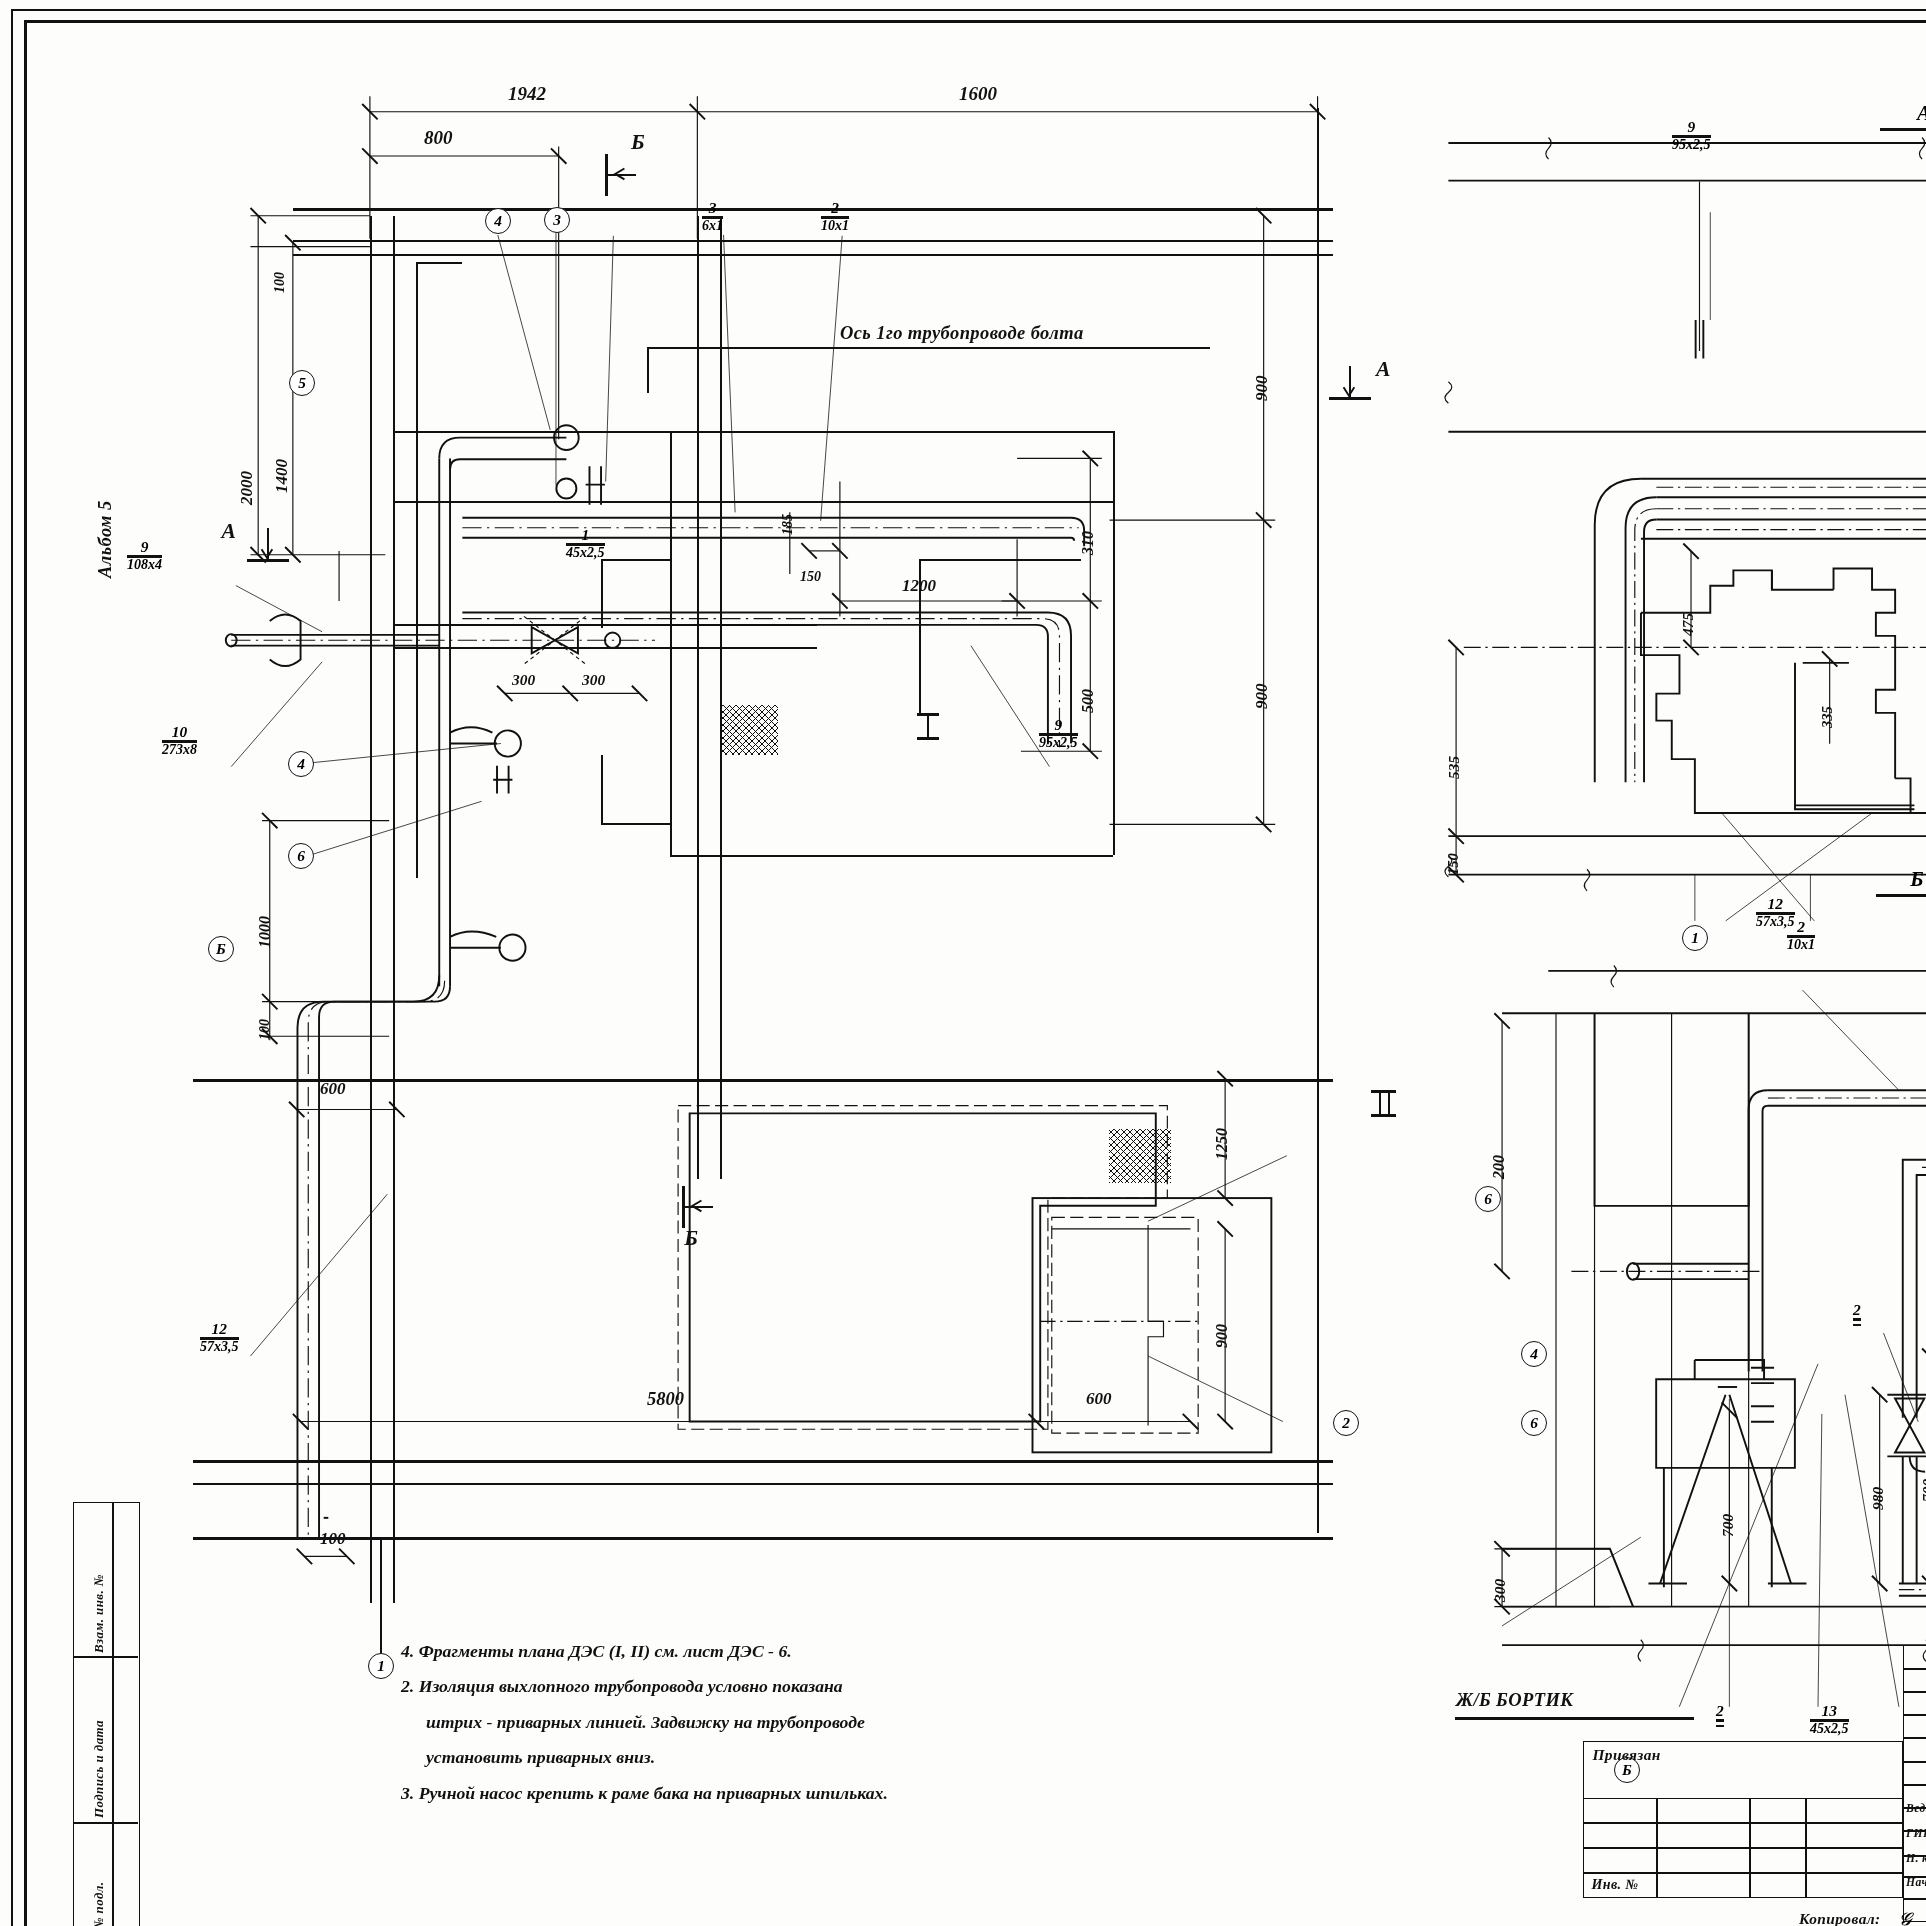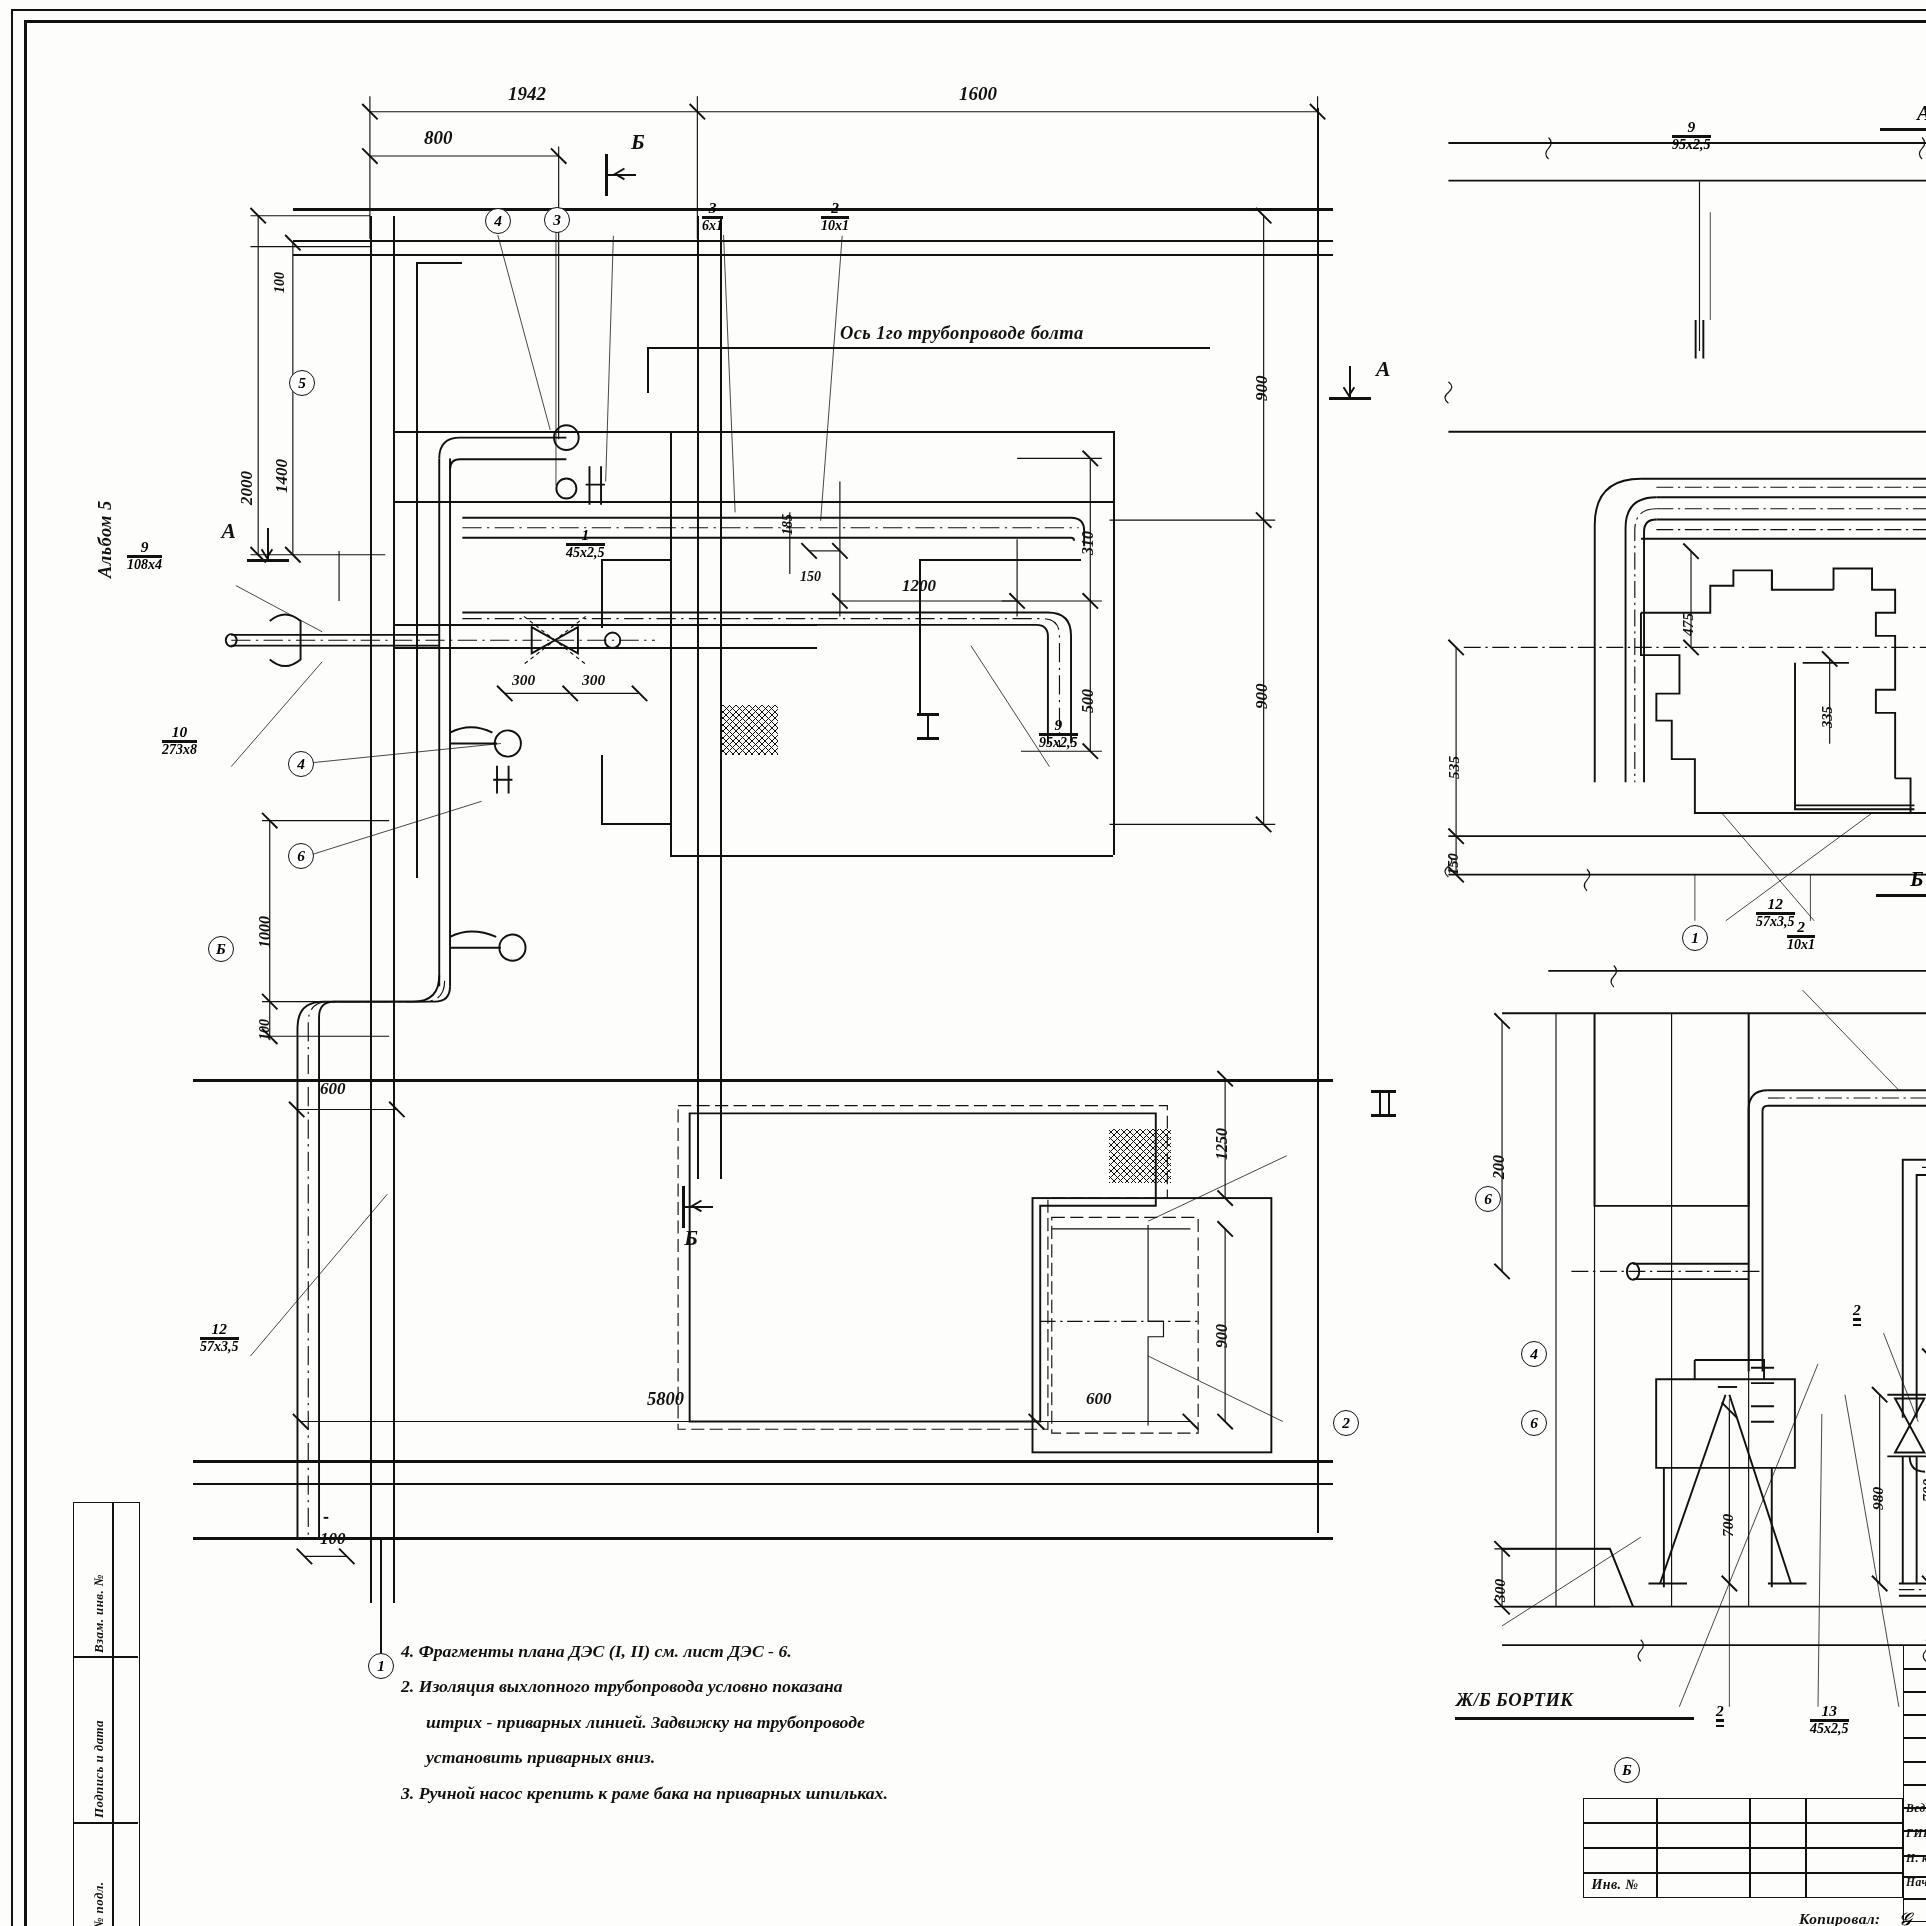--- a/index.html
+++ b/index.html
@@ -762,20 +762,23 @@
     <div class="abs ln h5" style="left:320px;top:69px;width:227px;"></div>
     <div class="abs ln h5" style="left:320px;top:92px;width:227px;"></div>
     <div class="abs ln h5" style="left:320px;top:116px;width:227px;"></div>
     <div class="abs ln h5" style="left:320px;top:139px;width:227px;"></div>
     <div class="abs ln h5" style="left:320px;top:162px;width:227px;"></div>
     <div class="abs ln h5" style="left:320px;top:185px;width:227px;"></div>
     <div class="abs ln h5" style="left:320px;top:210px;width:227px;"></div>
     <div class="abs ln h5" style="left:320px;top:231px;width:227px;"></div>
     <div class="abs ln h5" style="left:320px;top:253px;width:227px;"></div>
 
+    <div class="abs" style="left:0;top:96px;width:320px;height:58px;border:1.9px solid #111;box-sizing:border-box;display:flex;align-items:flex-start;padding:4.6px 0 0 8.5px;">
+      <span class="txt" style="font-size:15.4px;">Привязан</span>
+    </div>
 
     <div class="abs" style="left:0;top:153px;width:320px;height:100px;border:1.9px solid #111;box-sizing:border-box;"></div>
     <div class="abs ln v5" style="left:73px;top:153px;height:100px;"></div>
     <div class="abs ln v5" style="left:166px;top:153px;height:100px;"></div>
     <div class="abs ln v5" style="left:222px;top:153px;height:100px;"></div>
     <div class="abs ln h5" style="left:0;top:177px;width:320px;"></div>
     <div class="abs ln h5" style="left:0;top:202px;width:320px;"></div>
     <div class="abs ln h5" style="left:0;top:227px;width:320px;"></div>
     <div class="abs txt" style="left:8.5px;top:233px;font-size:14px;">Инв. №</div>
 

